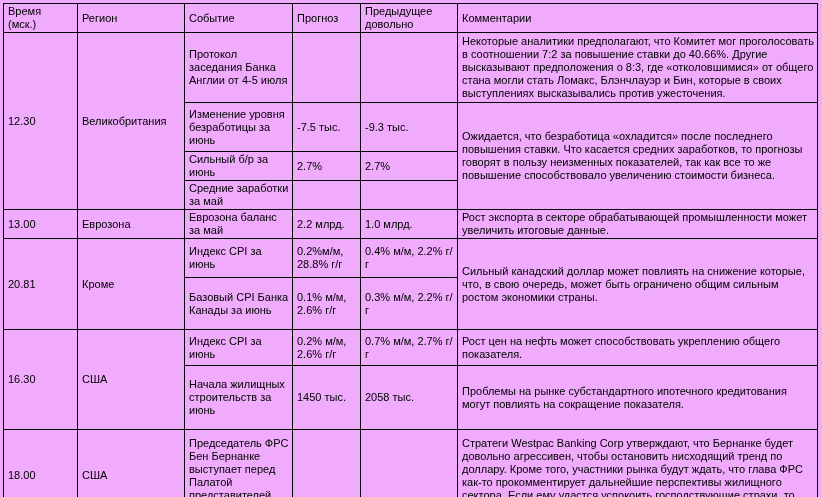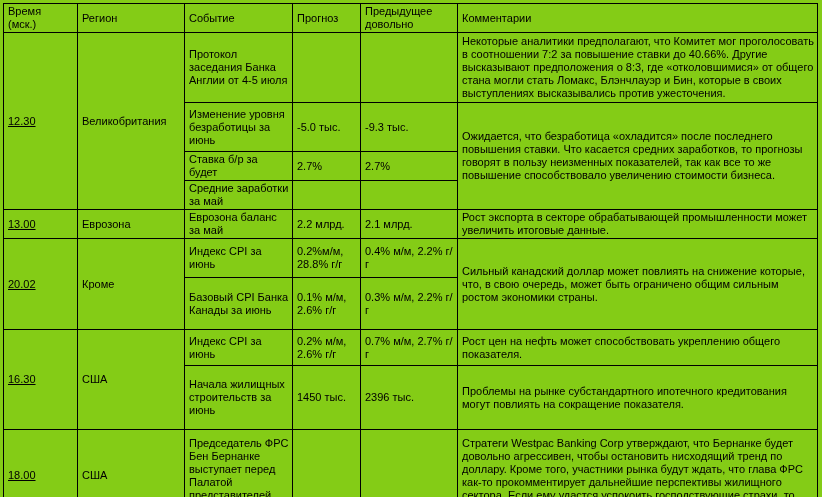--- a/index.html
+++ b/index.html
@@ -5,21 +5,21 @@
   html, body {
     margin: 0;
     padding: 0;
     background: #ffffff;
     font-family: "Liberation Sans", "DejaVu Sans", sans-serif;
     color: #000000;
   }
   .page {
     width: 822px;
     height: 497px;
-    background: #84cc16;
+    background: #f0abfc;
     overflow: hidden;
   }
   table.calendar {
     border-collapse: collapse;
     table-layout: fixed;
     margin: 3px 0 0 3px;
     width: 815px;
   }
   table.calendar th,
   table.calendar td {
@@ -30,21 +30,21 @@
     text-align: left;
     vertical-align: middle;
     padding: 1px 3px 1px 4px;
     overflow: hidden;
     word-wrap: break-word;
   }
   table.calendar th {
     vertical-align: middle;
     white-space: pre-line;
   }
-  td.time-col { padding-left: 8px; text-decoration: underline; }
+  td.time-col { padding-left: 8px; }
   td.region-col { padding-left: 7px; }
   td.comment-col { padding-left: 5px; padding-right: 4px; }
 </style>
 </head>
 <body>
 
 <div class="page">
   <table class="calendar">
     <colgroup>
       <col style="width:74px">
@@ -70,46 +70,46 @@
     <tr style="height:70px">
       <td class="time-col" rowspan="4">12.30</td>
       <td class="region-col" rowspan="4">Великобритания</td>
       <td>Протокол заседания Банка Англии от 4-5 июля</td>
       <td></td>
       <td></td>
       <td class="comment-col">Некоторые аналитики предполагают, что Комитет мог проголосовать в соотношении 7:2 за повышение ставки до 40.66%. Другие высказывают предположения о 8:3, где «отколовшимися» от общего стана могли стать Ломакс, Блэнчлауэр и Бин, которые в своих выступлениях высказывались против ужесточения.</td>
     </tr>
     <tr style="height:49px">
       <td>Изменение уровня безработицы за июнь</td>
-      <td>-5.0 тыс.</td>
+      <td>-7.5 тыс.</td>
       <td>-9.3 тыс.</td>
       <td class="comment-col" rowspan="3">Ожидается, что безработица «охладится» после последнего повышения ставки. Что касается средних заработков, то прогнозы говорят в пользу неизменных показателей, так как все то же повышение способствовало увеличению стоимости бизнеса.</td>
     </tr>
     <tr style="height:24px">
-      <td>Ставка б/р за будет</td>
+      <td>Сильный б/р за июнь</td>
       <td>2.7%</td>
       <td>2.7%</td>
     </tr>
     <tr style="height:28px">
       <td>Средние заработки за май</td>
       <td></td>
       <td></td>
     </tr>
 
     <tr style="height:27px">
       <td class="time-col">13.00</td>
       <td class="region-col">Еврозона</td>
       <td>Еврозона баланс за май</td>
       <td>2.2 млрд.</td>
-      <td>2.1 млрд.</td>
+      <td>1.0 млрд.</td>
       <td class="comment-col">Рост экспорта в секторе обрабатывающей промышленности может увеличить итоговые данные.</td>
     </tr>
 
     <tr style="height:39px">
-      <td class="time-col" rowspan="2">20.02</td>
+      <td class="time-col" rowspan="2">20.81</td>
       <td class="region-col" rowspan="2">Кроме</td>
       <td>Индекс CPI за июнь</td>
       <td>0.2%м/м, 28.8% г/г</td>
       <td>0.4% м/м, 2.2% г/г</td>
       <td class="comment-col" rowspan="2">Сильный канадский доллар может повлиять на снижение которые, что, в свою очередь, может быть ограничено общим сильным ростом экономики страны.</td>
     </tr>
     <tr style="height:52px">
       <td>Базовый CPI Банка Канады за июнь</td>
       <td>0.1% м/м, 2.6% г/г</td>
       <td>0.3% м/м, 2.2% г/г</td>
@@ -119,21 +119,21 @@
       <td class="time-col" rowspan="2">16.30</td>
       <td class="region-col" rowspan="2">США</td>
       <td>Индекс CPI за июнь</td>
       <td>0.2% м/м, 2.6% г/г</td>
       <td>0.7% м/м, 2.7% г/г</td>
       <td class="comment-col">Рост цен на нефть может способствовать укреплению общего показателя.</td>
     </tr>
     <tr style="height:64px">
       <td>Начала жилищных строительств за июнь</td>
       <td>1450 тыс.</td>
-      <td>2396 тыс.</td>
+      <td>2058 тыс.</td>
       <td class="comment-col">Проблемы на рынке субстандартного ипотечного кредитования могут повлиять на сокращение показателя.</td>
     </tr>
 
     <tr style="height:92px">
       <td class="time-col">18.00</td>
       <td class="region-col">США</td>
       <td>Председатель ФРС Бен Бернанке выступает перед Палатой представителей Конгресса</td>
       <td></td>
       <td></td>
       <td class="comment-col">Стратеги Westpac Banking Corp утверждают, что Бернанке будет довольно агрессивен, чтобы остановить нисходящий тренд по доллару. Кроме того, участники рынка будут ждать, что глава ФРС как-то прокомментирует дальнейшие перспективы жилищного сектора. Если ему удастся успокоить господствующие страхи, то это может помочь американской валюте укрепиться.</td>

